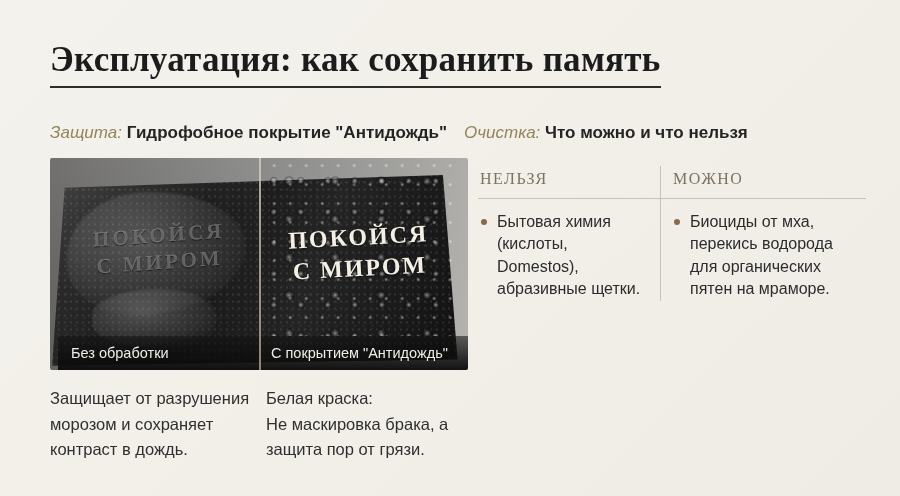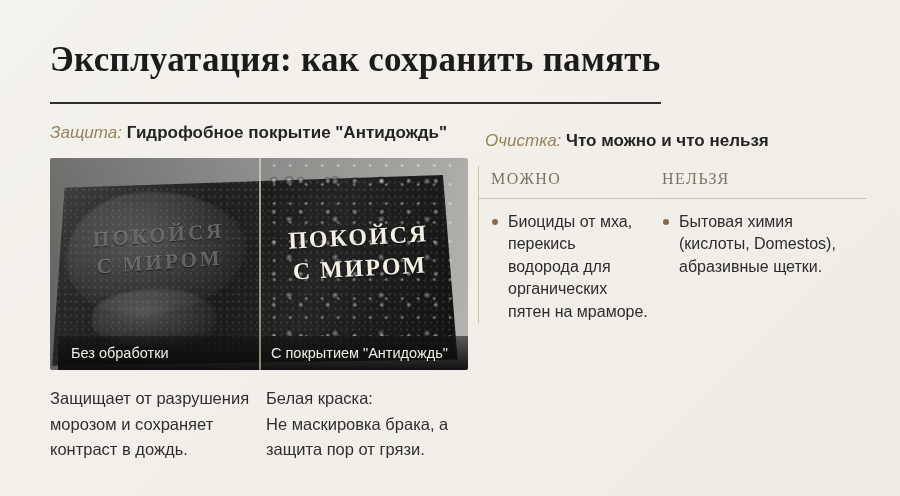--- a/index.html
+++ b/index.html
@@ -19,28 +19,28 @@
   .page-title {
     position: absolute;
     left: 50px;
     top: 40px;
     font-family: "Liberation Serif", "DejaVu Serif", serif;
     font-weight: 700;
     font-size: 35px;
     letter-spacing: 0.3px;
     color: #1c1c1c;
     width: max-content;
-    padding-bottom: 22px;
+    padding-bottom: 6px;
     border-bottom: 2px solid #2d2d2b;
   }
 
   
   .subheader { position: absolute; top: 122px; font-size: 17px; line-height: 1.3; }
   .subheader.left  { left: 50px; }
-  .subheader.right { left: 485px; margin-top: 8px; }
+  .subheader.right { left: 464px; }
   .subheader .label   { color: var(--accent, #94845c); font-weight: 400; font-style: italic; }
   .subheader .heading { color: #242424; font-weight: 700; }
 
   
   .photo {
     position: absolute;
     left: 50px; top: 158px;
     width: 418px; height: 212px;
     overflow: hidden;
     border-radius: 2px;
@@ -209,27 +209,27 @@
     <div class="photo-divider"></div>
   </figure>
 
   <div class="notes">
     <p class="note">Защищает от разрушения морозом и сохраняет контраст в дождь.</p>
     <p class="note">Белая краска:
 Не маскировка брака, а защита пор от грязи.</p>
   </div>
 
   <div class="rules">
+    <div class="rules-col first">
+      <div class="rules-header">НЕЛЬЗЯ</div>
+      <ul class="rules-list">
+        <li>Бытовая химия (кислоты, Domestos), абразивные щетки.</li>
+      </ul>
+    </div>
     <div class="rules-col second">
       <div class="rules-header">МОЖНО</div>
       <ul class="rules-list">
         <li>Биоциды от мха, перекись водорода для органических пятен на мраморе.</li>
       </ul>
     </div>
-    <div class="rules-col first">
-      <div class="rules-header">НЕЛЬЗЯ</div>
-      <ul class="rules-list">
-        <li>Бытовая химия (кислоты, Domestos), абразивные щетки.</li>
-      </ul>
-    </div>
   </div>
 
 </div>
 
 </body></html>

